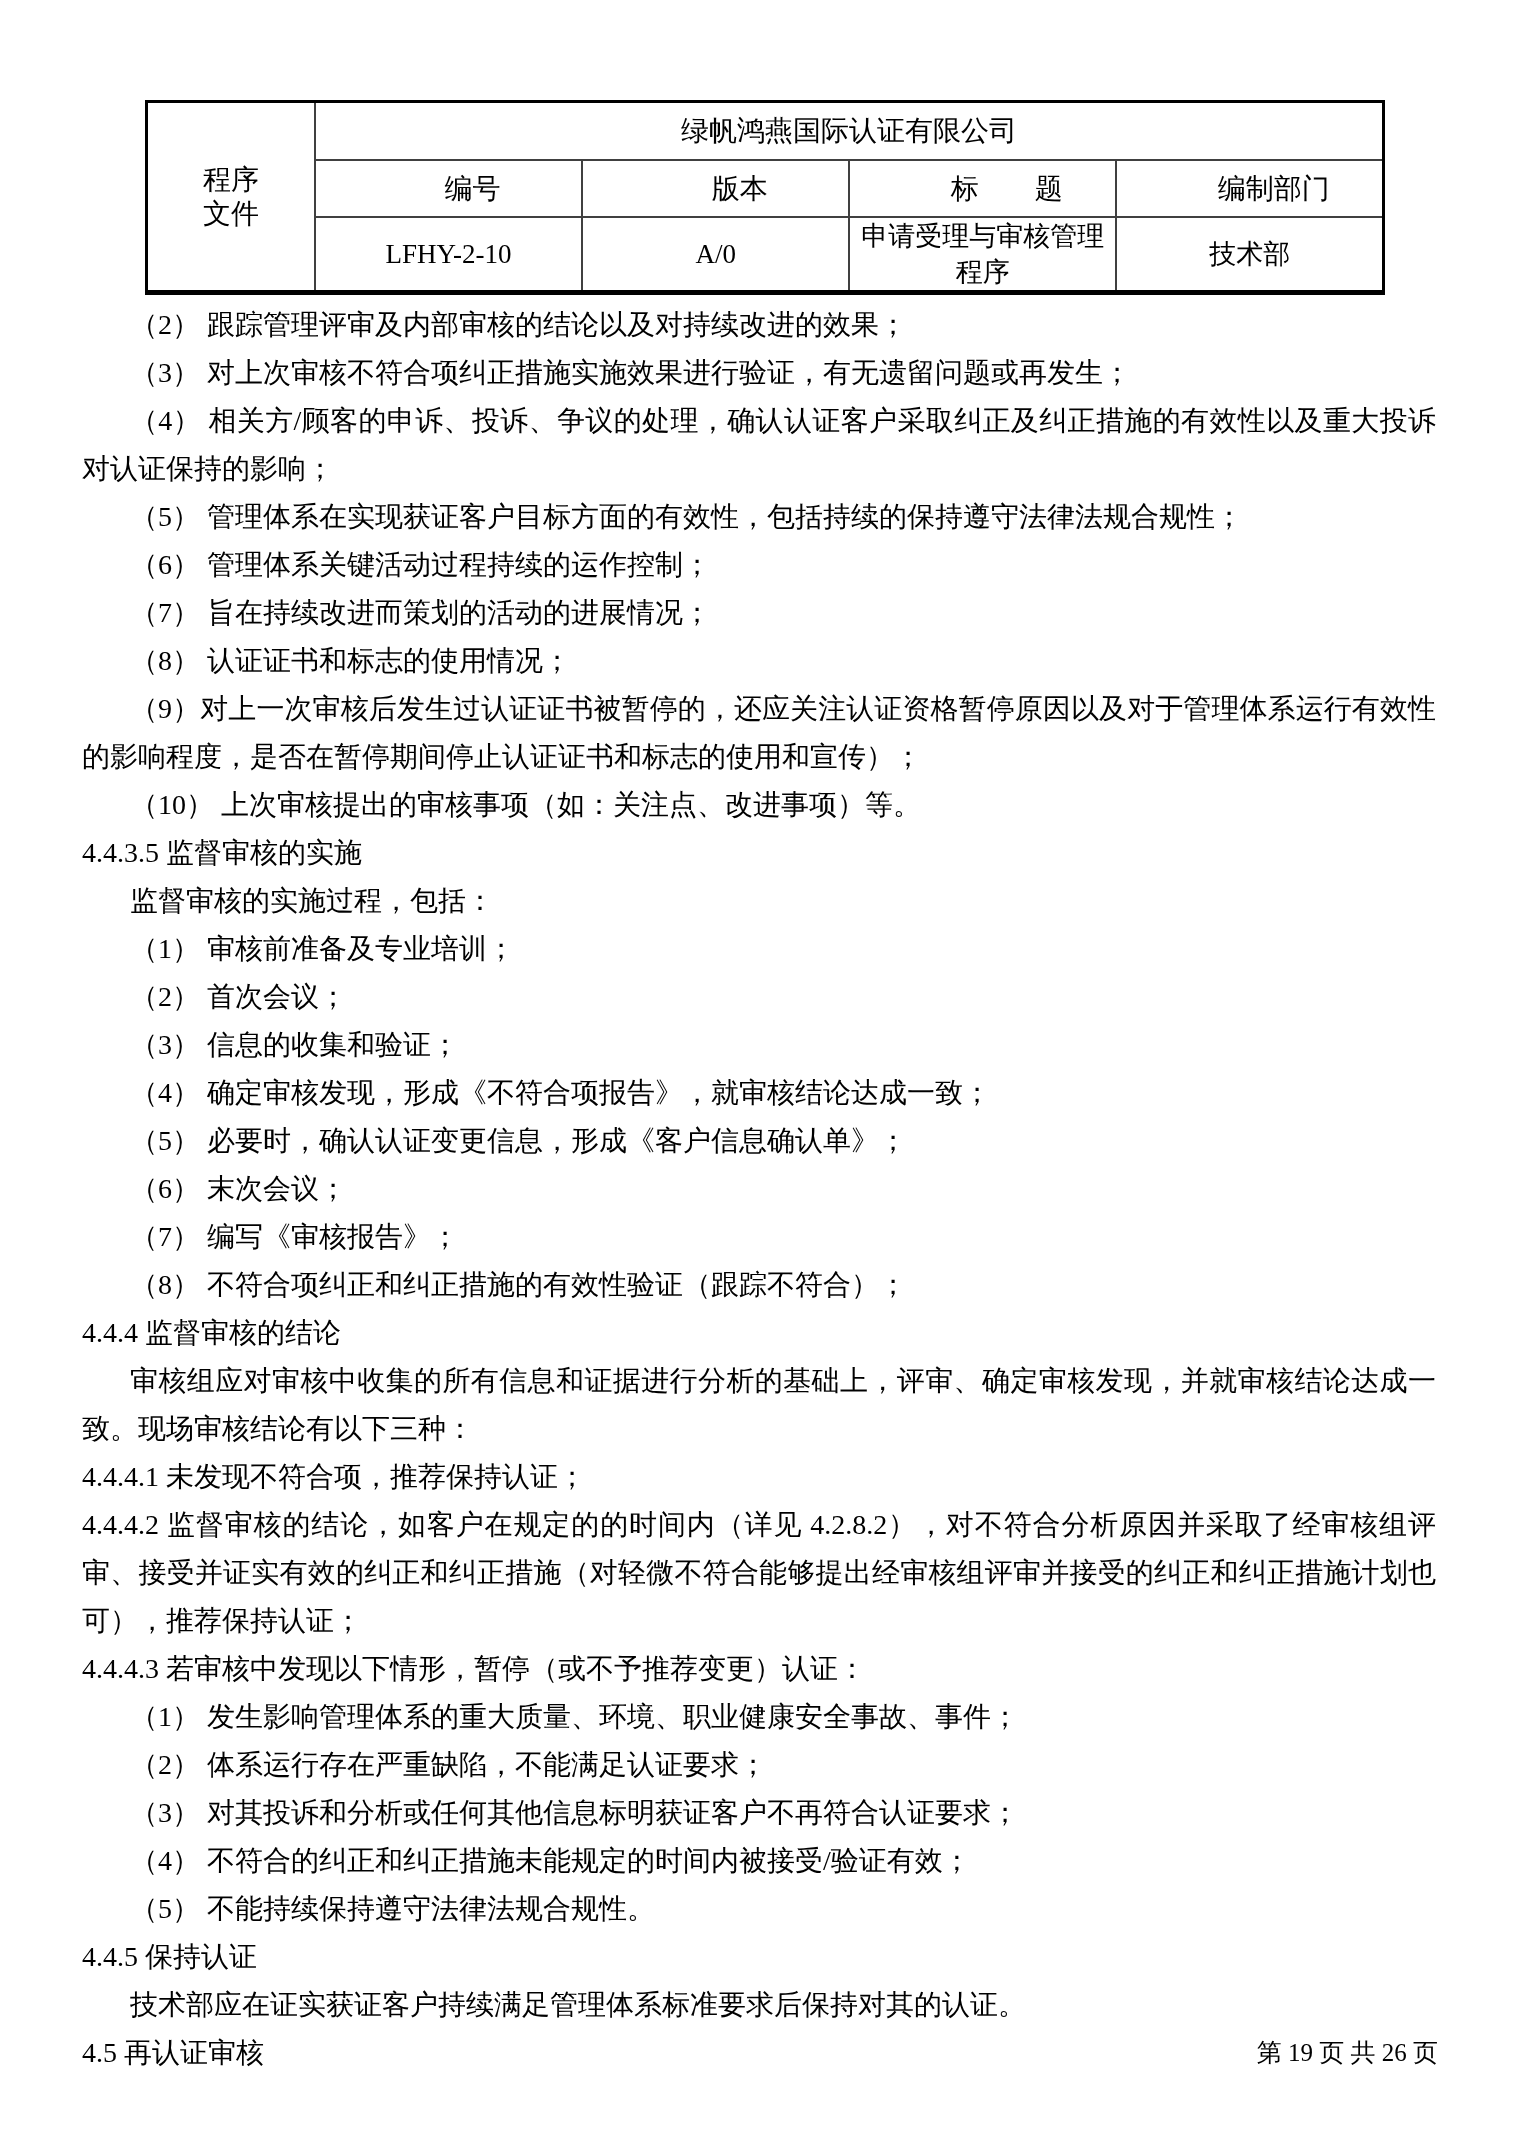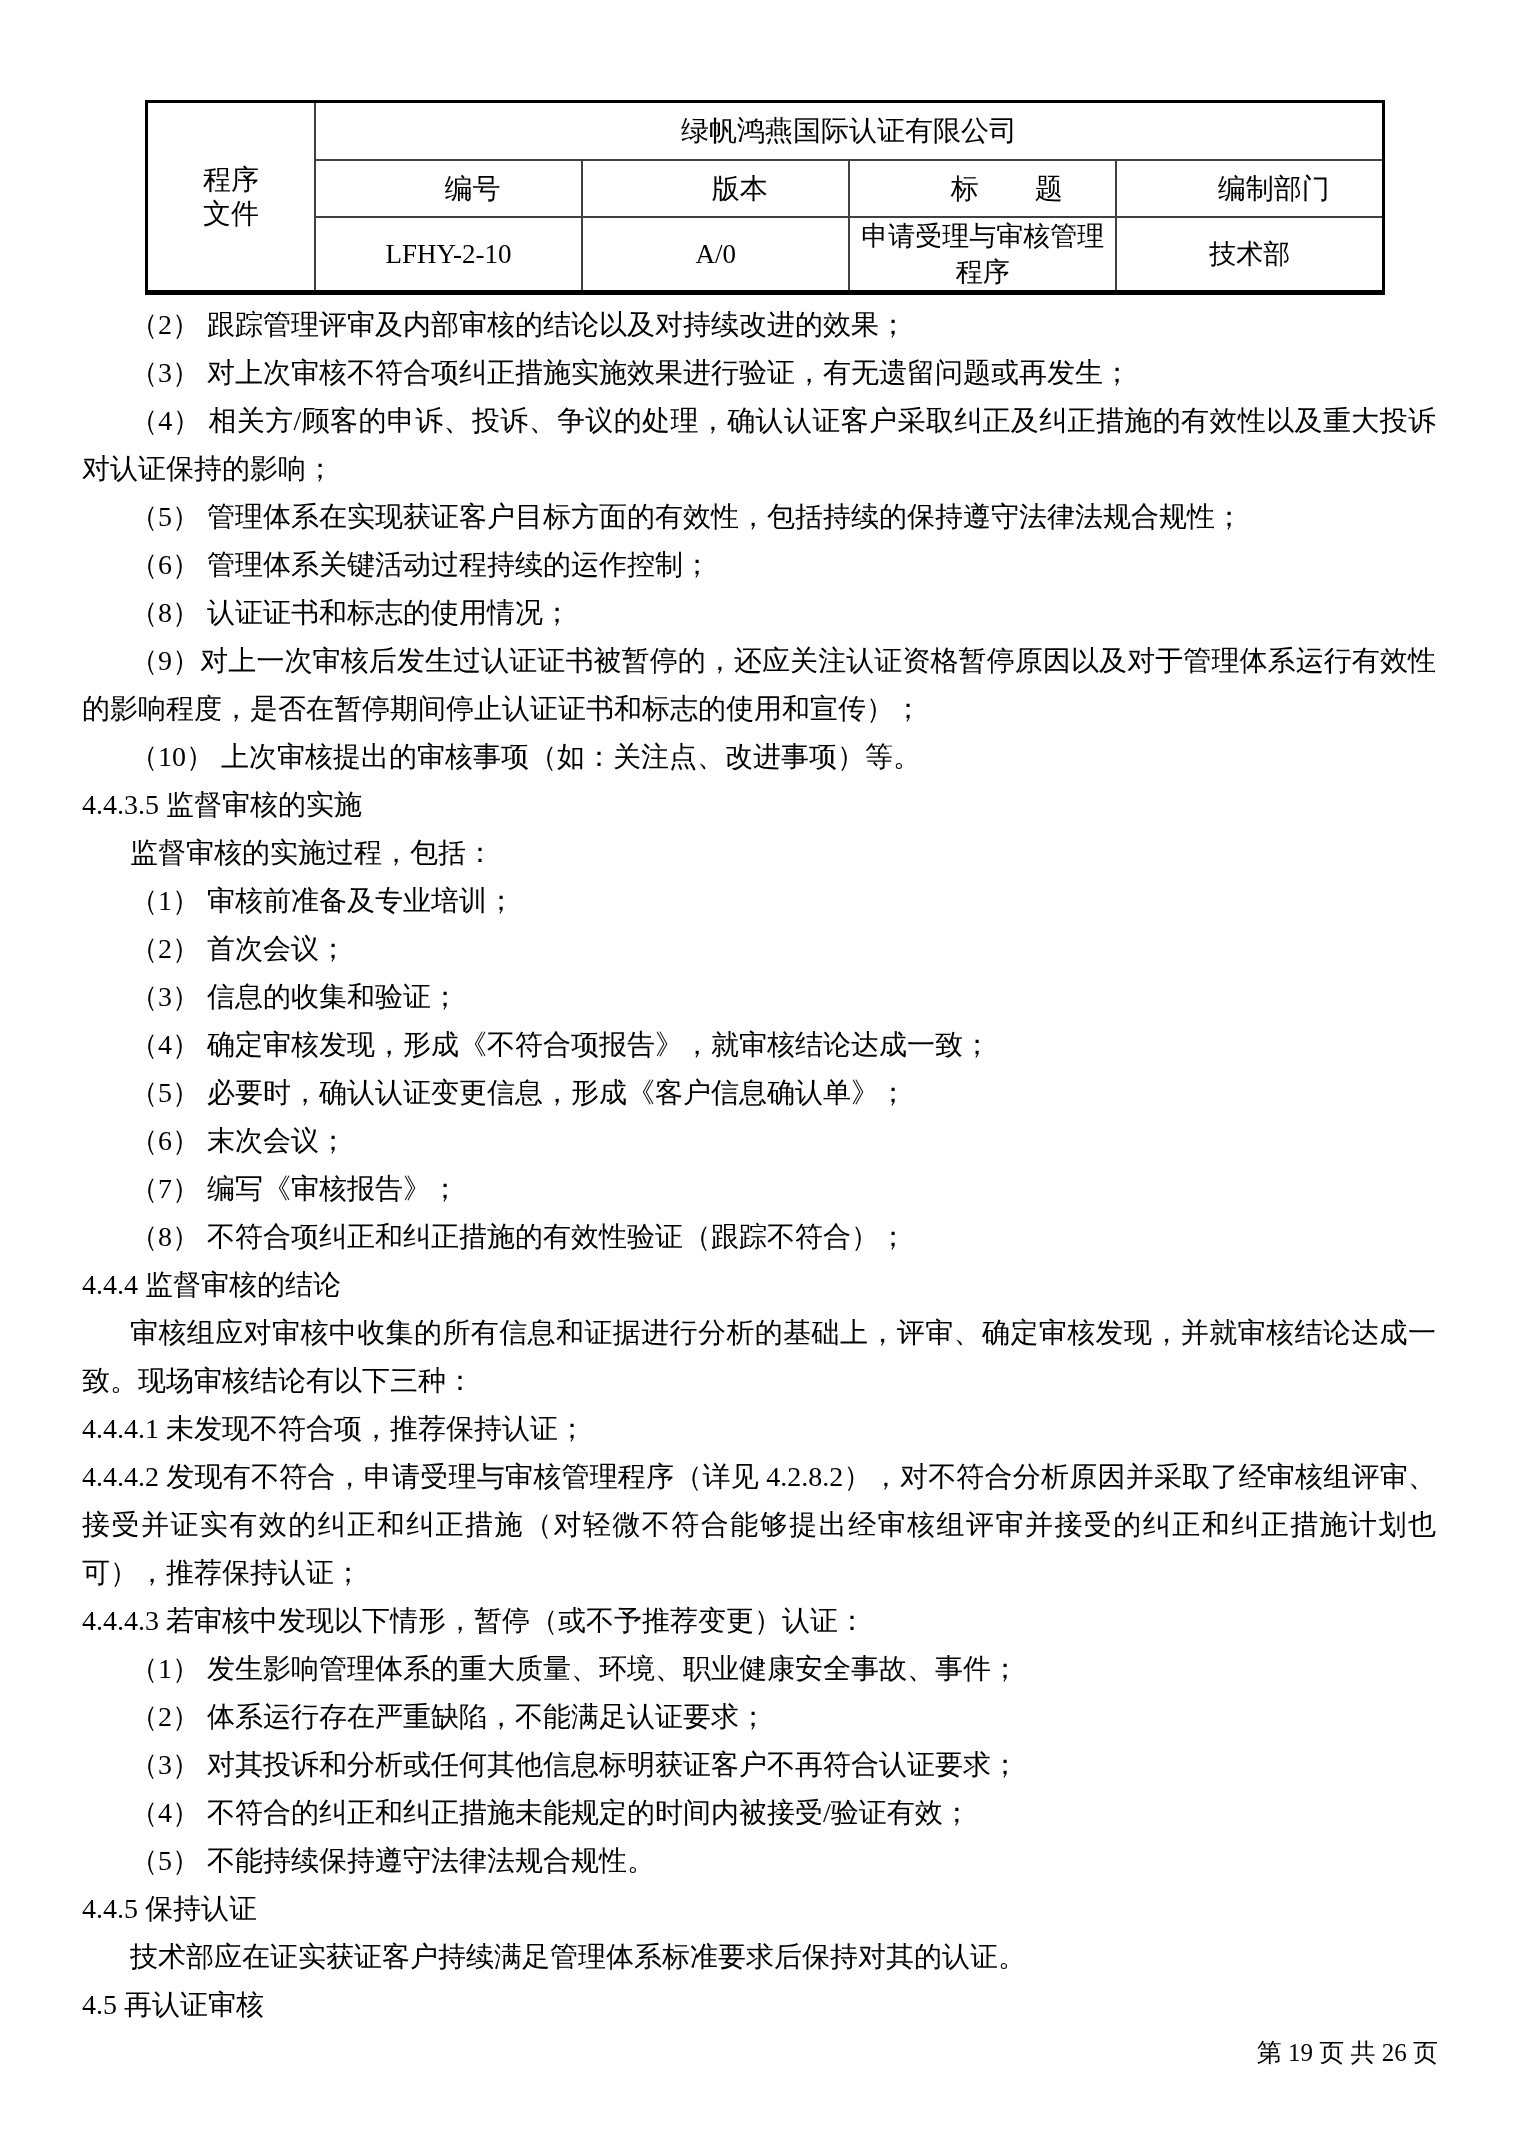--- a/index.html
+++ b/index.html
@@ -94,37 +94,38 @@
       </tr>
     </tbody>
       </table>
 
     <div class="body-text">
       <p class="ind">（2） 跟踪管理评审及内部审核的结论以及对持续改进的效果；</p>
       <p class="ind">（3） 对上次审核不符合项纠正措施实施效果进行验证，有无遗留问题或再发生；</p>
       <p class="ind">（4） 相关方/顾客的申诉、投诉、争议的处理，确认认证客户采取纠正及纠正措施的有效性以及重大投诉对认证保持的影响；</p>
       <p class="ind">（5） 管理体系在实现获证客户目标方面的有效性，包括持续的保持遵守法律法规合规性；</p>
       <p class="ind">（6） 管理体系关键活动过程持续的运作控制；</p>
+      <p class="ind">（7） 旨在持续改进而策划的活动的进展情况；</p>
       <p class="ind">（8） 认证证书和标志的使用情况；</p>
       <p class="ind">（9）对上一次审核后发生过认证证书被暂停的，还应关注认证资格暂停原因以及对于管理体系运行有效性的影响程度，是否在暂停期间停止认证证书和标志的使用和宣传）；</p>
       <p class="ind">（10） 上次审核提出的审核事项（如：关注点、改进事项）等。</p>
       <p class="flush">4.4.3.5 监督审核的实施</p>
       <p class="ind">监督审核的实施过程，包括：</p>
       <p class="ind">（1） 审核前准备及专业培训；</p>
       <p class="ind">（2） 首次会议；</p>
       <p class="ind">（3） 信息的收集和验证；</p>
       <p class="ind">（4） 确定审核发现，形成《不符合项报告》，就审核结论达成一致；</p>
       <p class="ind">（5） 必要时，确认认证变更信息，形成《客户信息确认单》；</p>
       <p class="ind">（6） 末次会议；</p>
       <p class="ind">（7） 编写《审核报告》；</p>
       <p class="ind">（8） 不符合项纠正和纠正措施的有效性验证（跟踪不符合）；</p>
       <p class="flush">4.4.4 监督审核的结论</p>
       <p class="ind">审核组应对审核中收集的所有信息和证据进行分析的基础上，评审、确定审核发现，并就审核结论达成一致。现场审核结论有以下三种：</p>
       <p class="flush">4.4.4.1 未发现不符合项，推荐保持认证；</p>
-      <p class="flush">4.4.4.2 发现有不符合，申请受理与审核管理程序（详见 4.2.8.2），对不符合分析原因并采取了经审核组评审、接受并证实有效的纠正和纠正措施（对轻微不符合能够提出经审核组评审并接受的纠正和纠正措施计划也可），推荐保持认证；</p>
+      <p class="flush">4.4.4.2 监督审核的结论，如客户在规定的的时间内（详见 4.2.8.2），对不符合分析原因并采取了经审核组评审、接受并证实有效的纠正和纠正措施（对轻微不符合能够提出经审核组评审并接受的纠正和纠正措施计划也可），推荐保持认证；</p>
       <p class="flush">4.4.4.3 若审核中发现以下情形，暂停（或不予推荐变更）认证：</p>
       <p class="ind">（1） 发生影响管理体系的重大质量、环境、职业健康安全事故、事件；</p>
       <p class="ind">（2） 体系运行存在严重缺陷，不能满足认证要求；</p>
       <p class="ind">（3） 对其投诉和分析或任何其他信息标明获证客户不再符合认证要求；</p>
       <p class="ind">（4） 不符合的纠正和纠正措施未能规定的时间内被接受/验证有效；</p>
       <p class="ind">（5） 不能持续保持遵守法律法规合规性。</p>
       <p class="flush">4.4.5 保持认证</p>
       <p class="ind">技术部应在证实获证客户持续满足管理体系标准要求后保持对其的认证。</p>
       <p class="flush">4.5 再认证审核</p>
     </div>

